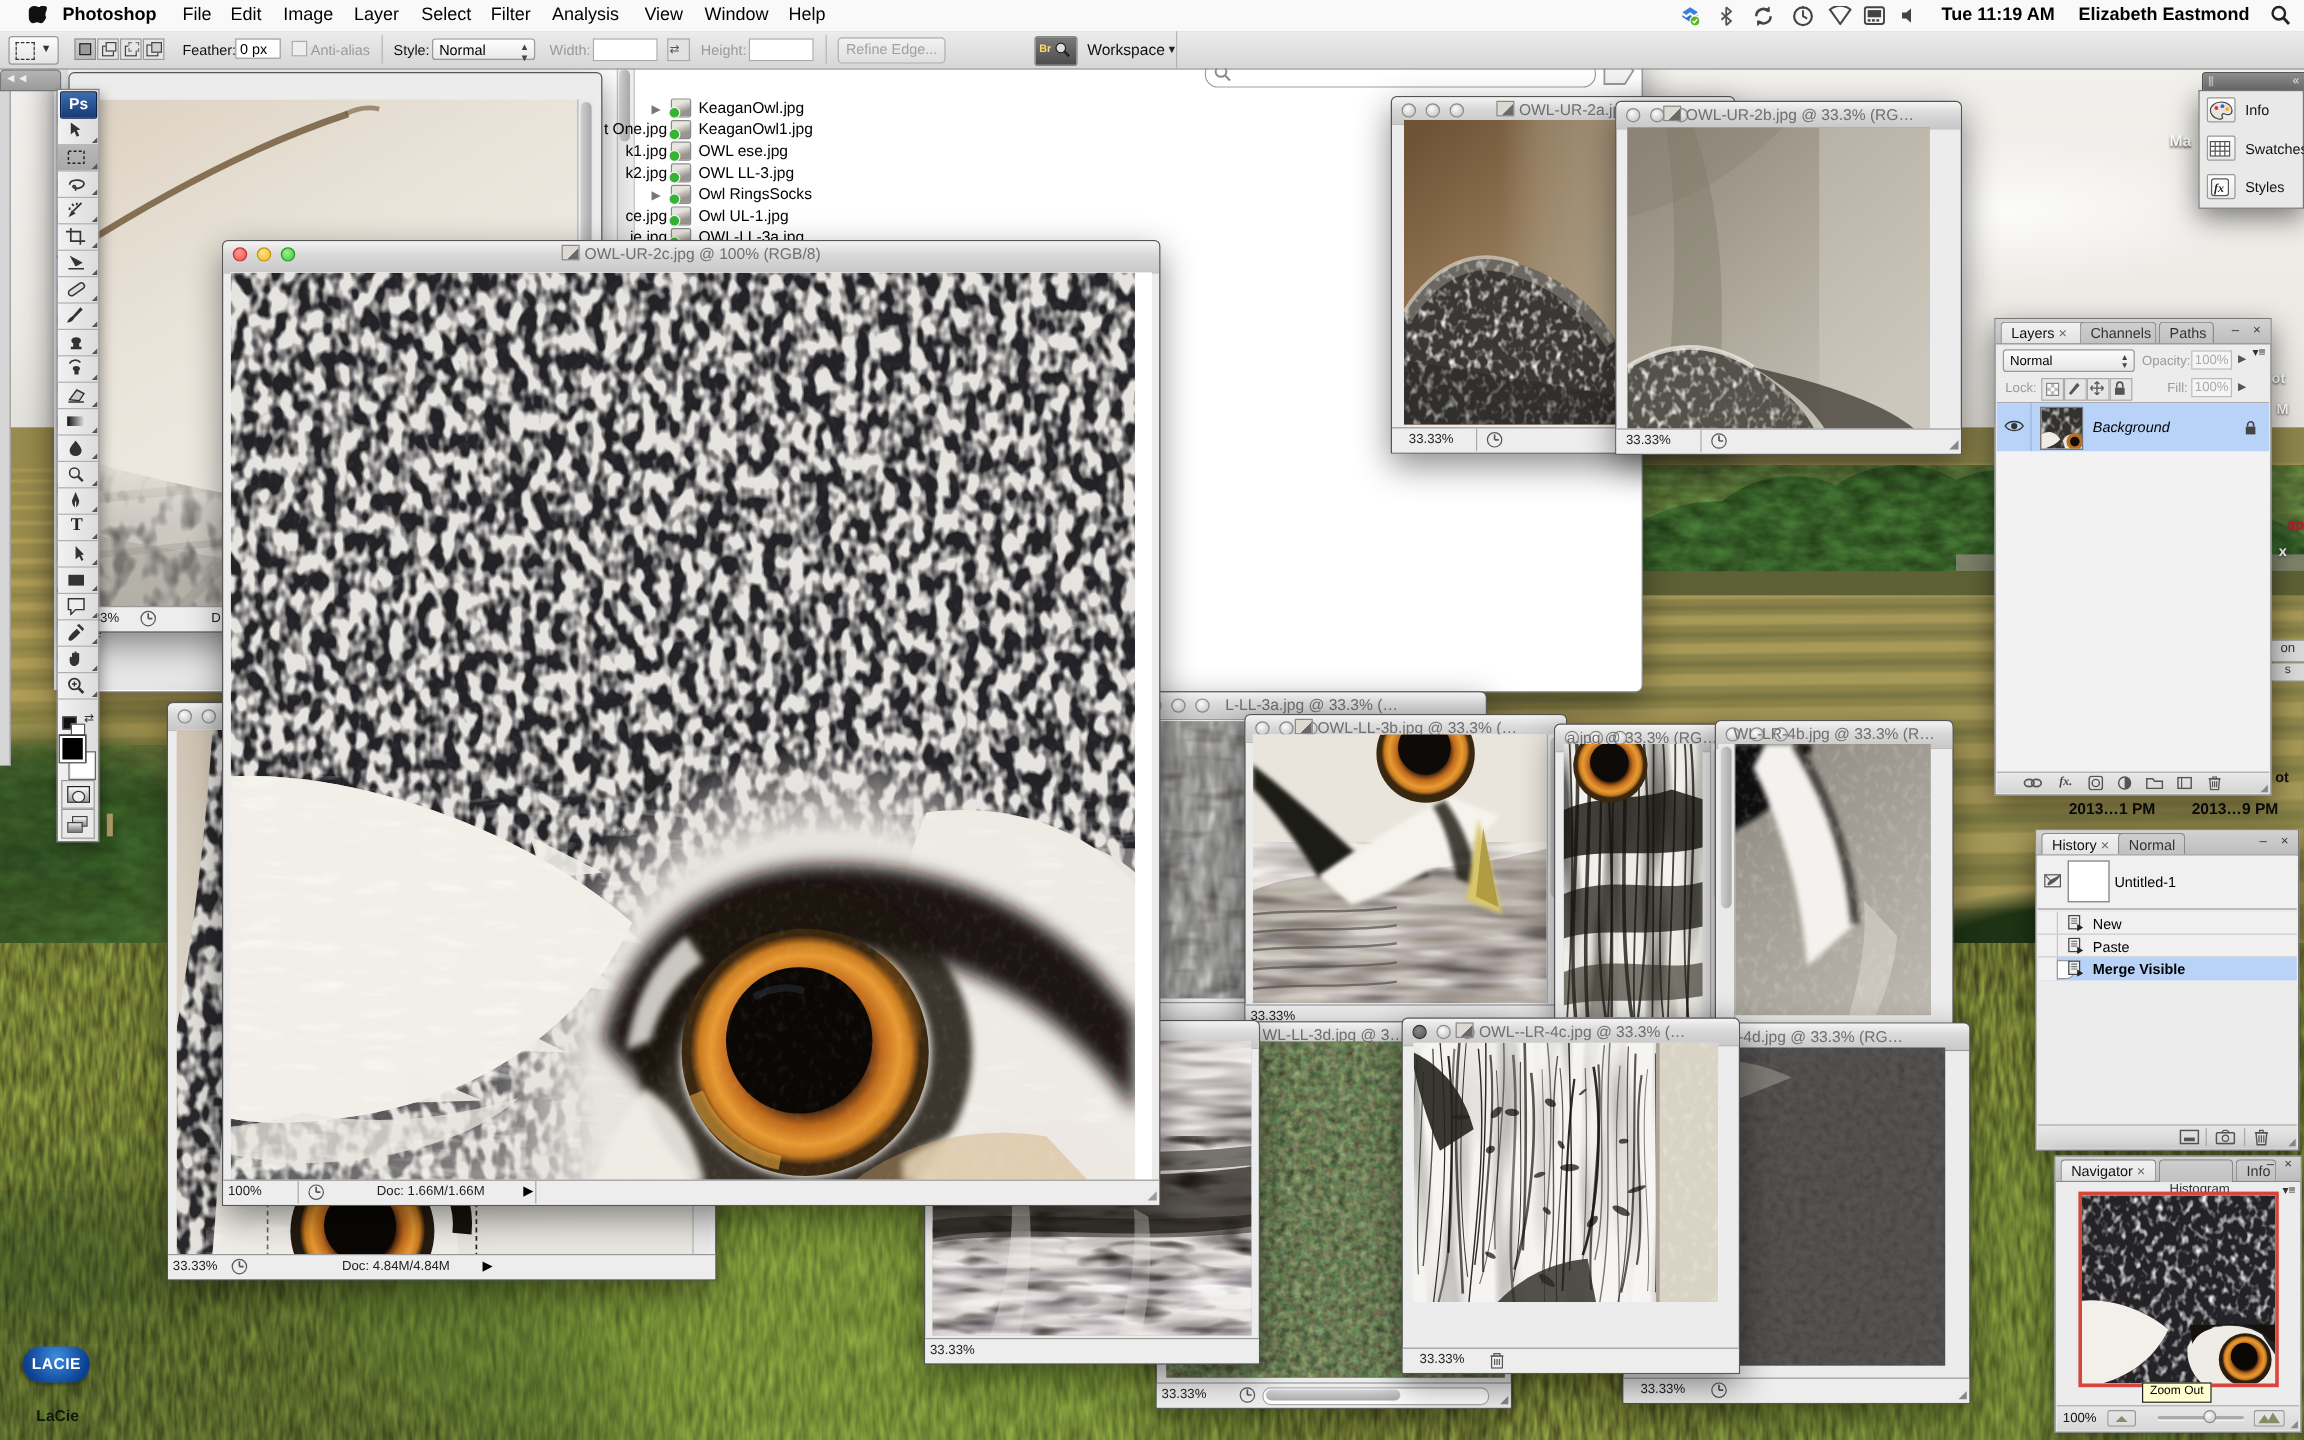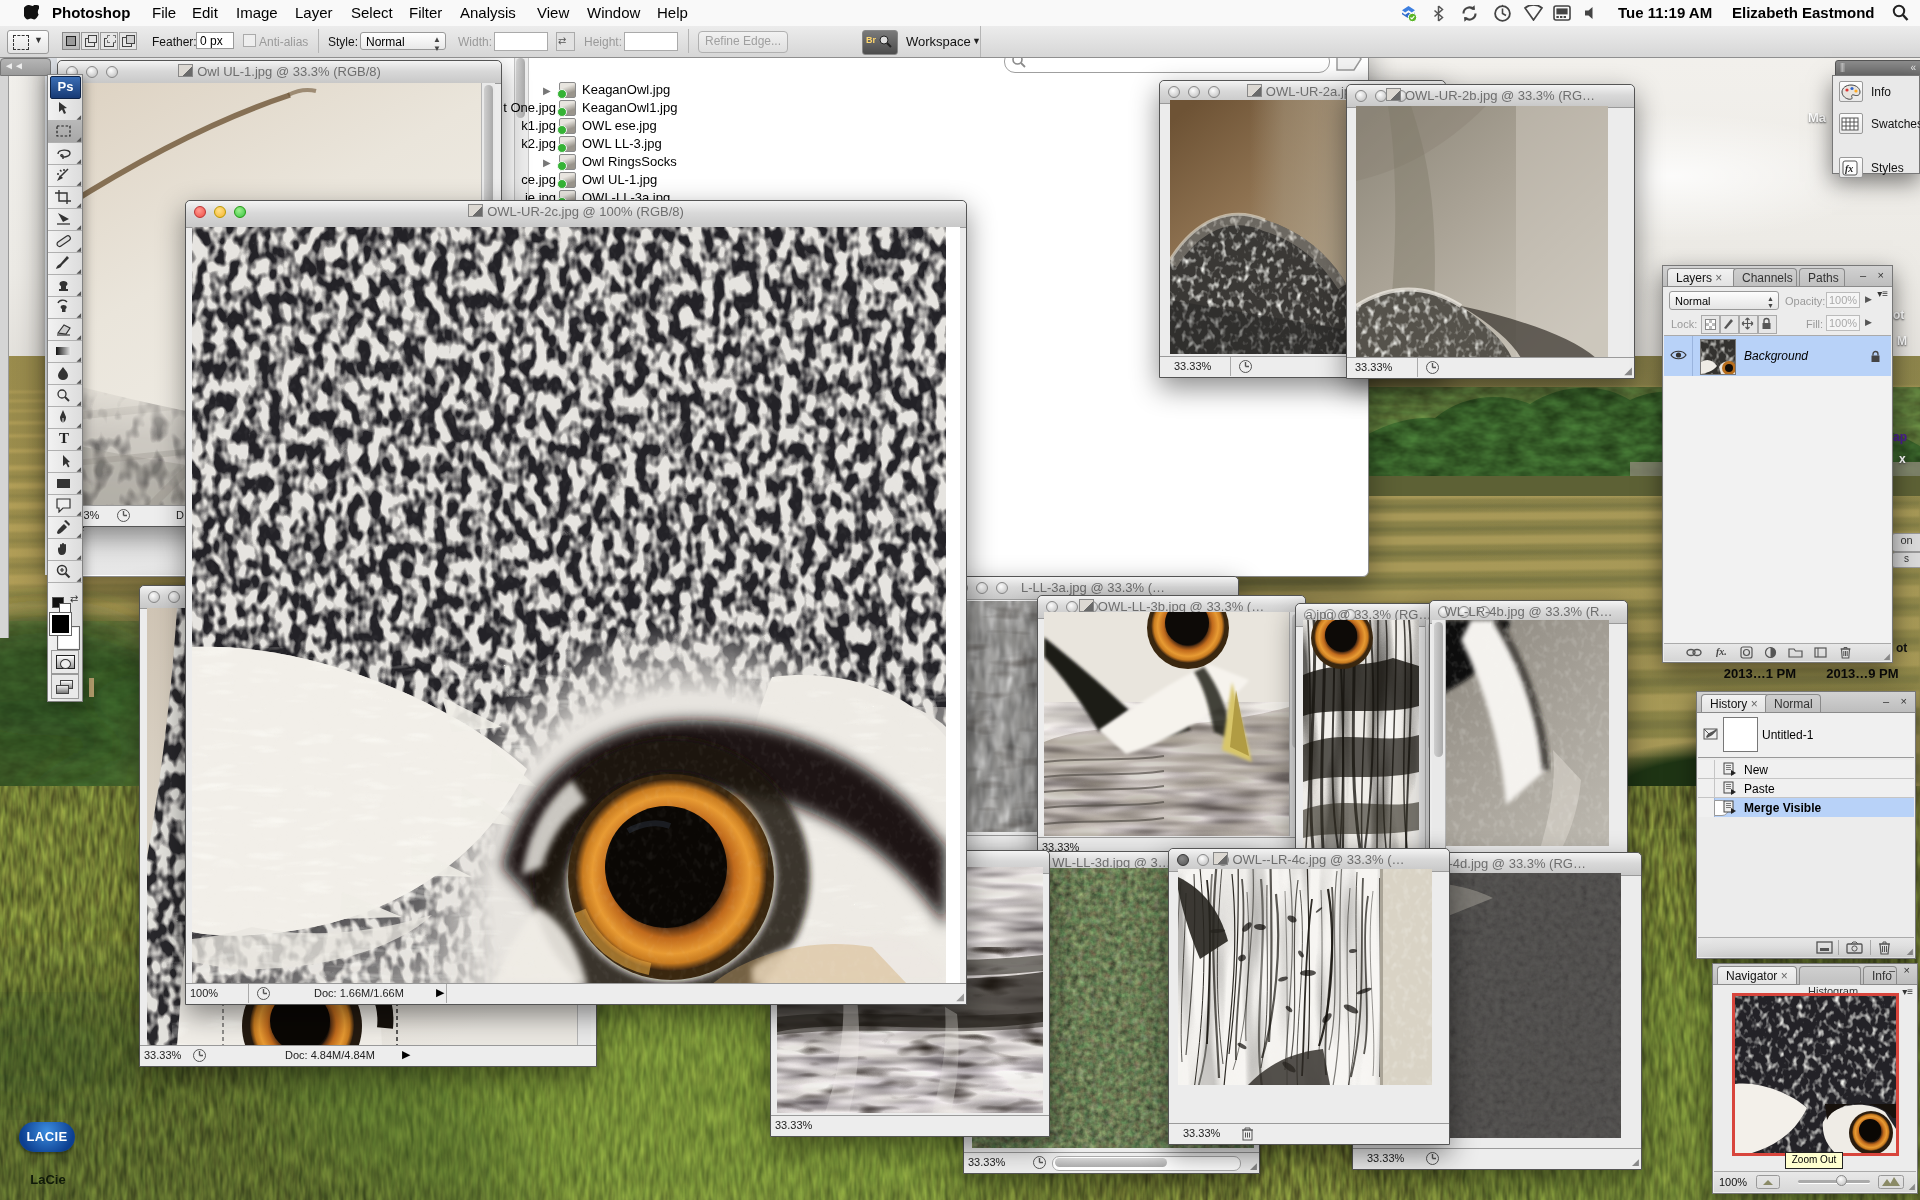--- a/index.html
+++ b/index.html
@@ -216,26 +216,20 @@
 <div class="abs" style="left:2px;top:343px;font-size:12px;color:#222;">P</div>
 <div class="abs" style="left:2px;top:371px;font-size:12px;color:#222;">M</div>
 <div class="abs" style="left:2px;top:399px;font-size:12px;color:#222;">E</div>
 <div class="abs" style="left:2px;top:427px;font-size:12px;color:#222;">e</div>
 <div class="abs" style="left:2px;top:455px;font-size:12px;color:#222;">E</div>
 <div class="abs" style="left:2px;top:483px;font-size:12px;color:#222;">F</div>
     </div>
 
 <div id="winlayer">
       <div class="win" style="left:57px;top:60px;width:443px;height:465px;border-radius:5px 5px 0 0;">
-<div class="tbar" style="height:22px;">
-          <div class="tl gray" style="left:8px;"></div>
-          <div class="tl gray" style="left:28px;"></div>
-          <div class="tl gray" style="left:48px;"></div>
-          <div class="ttext"><span style="display:inline-block;width:13px;height:11px;background:linear-gradient(135deg,#dcd8d2 60%,#6a6a6a 61%);border:1px solid #888;vertical-align:-1px;margin-right:4px;"></span>Owl UL-1.jpg @ 33.3% (RGB/8)</div>
-        </div>
 <div class="content" style="left:7px;top:22px;width:423px;height:423px;background:#eae4da;">
 <svg width="436" height="423" preserveAspectRatio="none">
 <defs>
               <linearGradient id="g1" x1="0" y1="0" x2="0.6" y2="1">
 <stop offset="0" stop-color="#ddd2c2"></stop>
                 <stop offset="45%" stop-color="#eae5db"></stop>
                 <stop offset="100%" stop-color="#f1efe9"></stop>
               </linearGradient>
 <linearGradient id="gm1" x1="0" y1="1" x2="0.35" y2="0">
 <stop offset="0" stop-color="#fff"></stop>
@@ -1113,21 +1107,21 @@
       </div>
   <div class="abs" style="left:3px;top:599px;width:26px;height:23px;border:1px solid #9a9a9a;background:#e9e9e9;">
         <div class="abs" style="left:8px;top:5px;width:11px;height:7px;border:1px solid #444;background:linear-gradient(#fff,#888);"></div>
         <div class="abs" style="left:4px;top:10px;width:11px;height:7px;border:1px solid #444;background:linear-gradient(#eee,#777);"></div>
       </div>
 </div>
 
 <div id="panels">
       <div class="abs" style="left:1893px;top:308px;font-size:12px;font-weight:bold;color:#fff;text-shadow:0 1px 2px #444;">ot</div>
 <div class="abs" style="left:1897px;top:334px;font-size:12px;font-weight:bold;color:#fff;text-shadow:0 1px 2px #444;">M</div>
-<div class="abs" style="left:1893px;top:430px;font-size:12px;font-weight:bold;color:#4c1d95;text-shadow:0 1px 2px #444;">ap</div>
+<div class="abs" style="left:1893px;top:430px;font-size:12px;font-weight:bold;color:#b91c1c;text-shadow:0 1px 2px #444;padding-left:13px;">ap</div>
 <div class="abs" style="left:1899px;top:452px;font-size:12px;font-weight:bold;color:#fff;text-shadow:0 1px 2px #444;">x</div>
 <div class="abs" style="left:1891px;top:533px;width:29px;height:17px;background:#d9d9d9;border:1px solid #999;border-radius:4px 0 0 4px;font-size:11px;color:#333;text-align:center;">on</div>
 <div class="abs" style="left:1891px;top:552px;width:29px;height:14px;background:#d9d9d9;border:1px solid #999;border-radius:4px 0 0 4px;font-size:10px;color:#333;text-align:center;">s</div>
 <div class="abs" style="left:1896px;top:641px;font-size:12px;font-weight:bold;color:#111;">ot</div>
 <div class="abs" style="left:1835px;top:60px;width:85px;height:15px;background:linear-gradient(#8d8d8d,#6f6f6f);border:1px solid #555;border-radius:3px 0 0 0;">
 <span style="position:absolute;left:4px;top:1px;color:#ccc;font-size:9px;letter-spacing:-1px;">|||</span>
 <span style="position:absolute;right:5px;top:1px;color:#eee;font-size:10px;">«</span>
       </div>
 <div class="panel" style="left:1832px;top:75px;width:86px;height:97px;">
         <div class="abs" style="left:0;top:0px;width:100%;height:32px;">
@@ -1139,21 +1133,21 @@
             </svg></div>
 <span class="abs" style="left:38px;top:9px;font-size:12px;color:#111;">Info</span>
         </div>
         <div class="abs" style="left:0;top:32px;width:100%;height:32px;">
 <div class="abs" style="left:6px;top:5px;width:24px;height:21px;border:1px solid #999;background:linear-gradient(#fdfdfd,#e8e8e8);border-radius:2px;padding:2px 1px;box-sizing:border-box;"><svg width="18" height="16" viewBox="0 0 18 16">
               <rect x="1" y="2" width="16" height="12" fill="#fff" stroke="#555"></rect>
               <path d="M1 6 h16 M1 10 h16 M5 2 v12 M9 2 v12 M13 2 v12" stroke="#555" stroke-width="1"></path>
             </svg></div>
 <span class="abs" style="left:38px;top:9px;font-size:12px;color:#111;">Swatches</span>
         </div>
-        <div class="abs" style="left:0;top:76px;width:100%;height:32px;">
+        <div class="abs" style="left:0;top:64px;width:100%;height:32px;">
 <div class="abs" style="left:6px;top:5px;width:24px;height:21px;border:1px solid #999;background:linear-gradient(#fdfdfd,#e8e8e8);border-radius:2px;padding:2px 1px;box-sizing:border-box;"><svg width="18" height="16" viewBox="0 0 18 16">
               <rect x="2" y="1" width="14" height="14" rx="2" fill="#fdfdfd" stroke="#555"></rect>
               <text x="4" y="12" font-size="10" font-style="italic" font-weight="bold" fill="#222" font-family="Liberation Serif">fx</text>
             </svg></div>
 <span class="abs" style="left:38px;top:9px;font-size:12px;color:#111;">Styles</span>
         </div>
       </div>
 <div class="panel" style="left:1662px;top:265px;width:229px;height:396px;background:#ececec;">
 <div class="ptabs"></div>
 <div class="ptab" style="left:4px;width:70px;">Layers <span style="color:#666">×</span></div>

